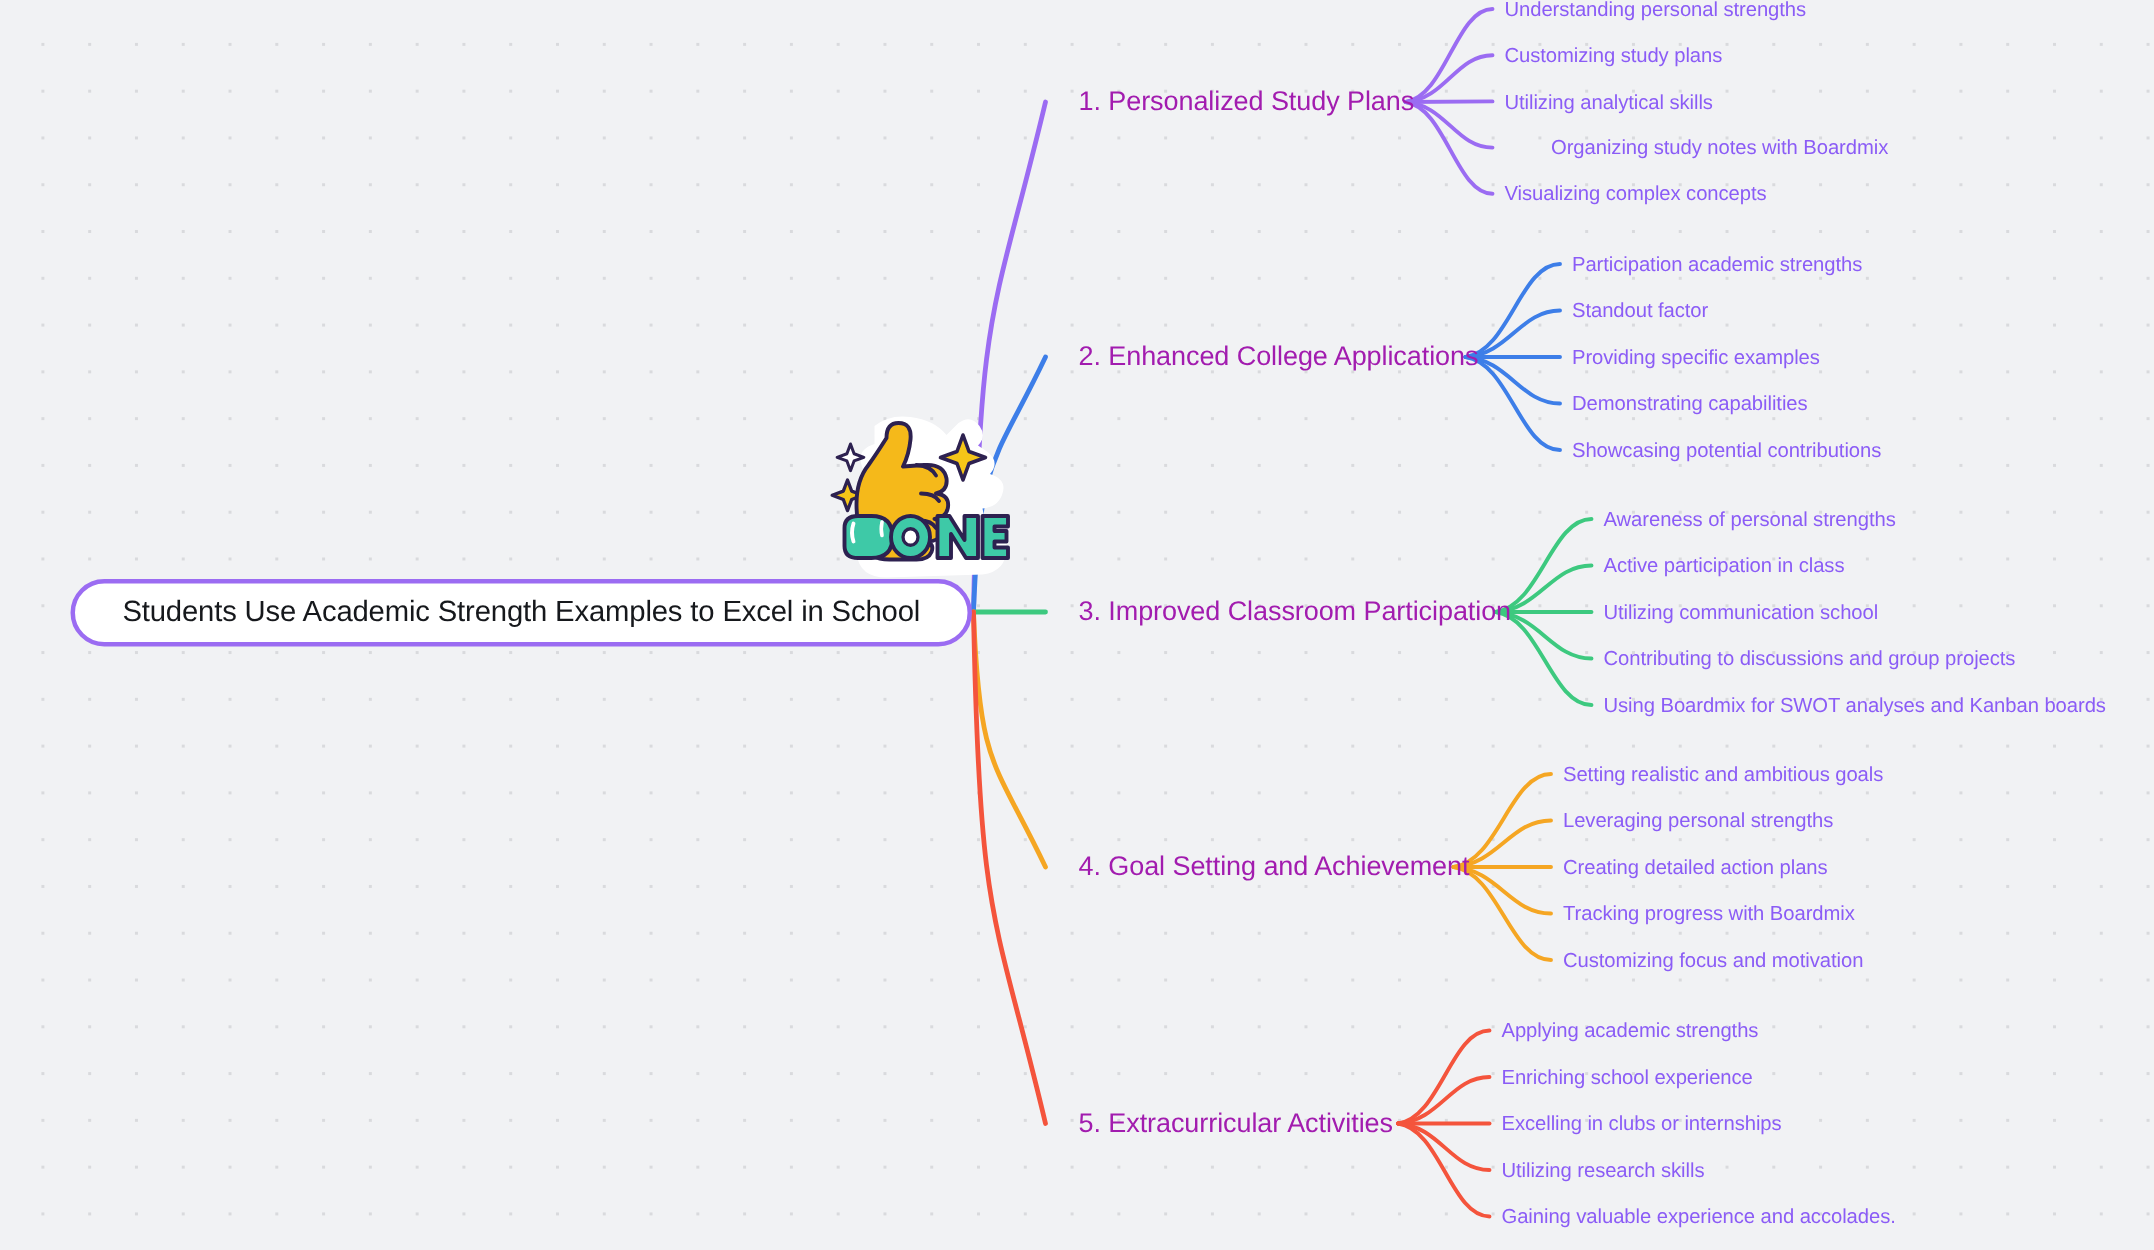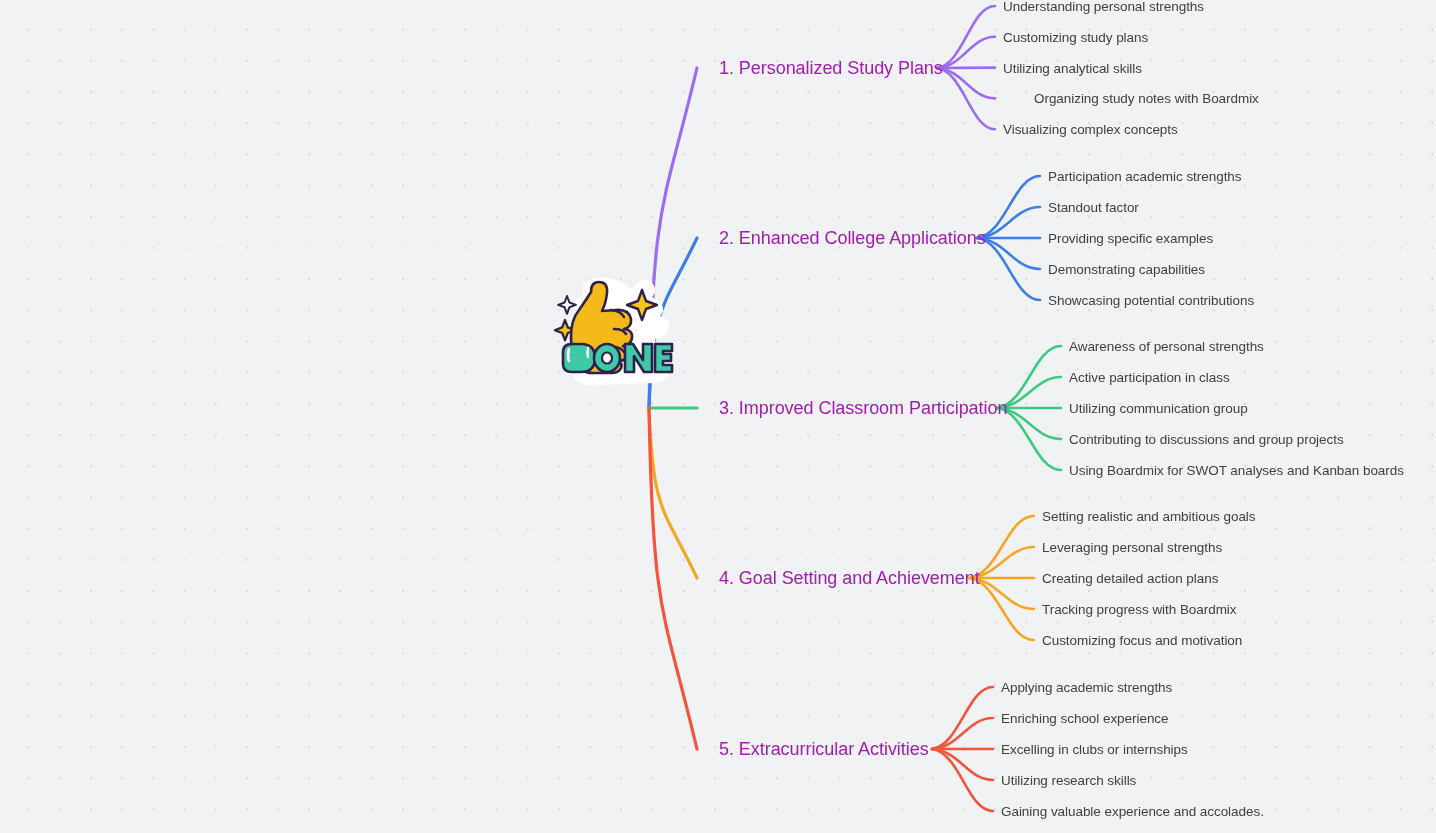--- a/index.html
+++ b/index.html
@@ -67,21 +67,21 @@
     white-space: nowrap;
     z-index: 5;
     transform: translateY(-50%);
     letter-spacing: -0.05px;
   }
 
   
   .leaf-label {
     position: absolute;
     font-size: 13.5px;
-    color: #404040;
+    color: #8b5cf6;
     white-space: nowrap;
     z-index: 5;
     transform: translateY(-50%);
     letter-spacing: -0.05px;
   }
 
   
   .sticker {
     position: absolute;
     left: 543px;
@@ -128,20 +128,23 @@
       <path d="M 968 578 l 14 -8 l 0 16 z" fill="#f5a623"></path>
       <path d="M 649 408 C 653 619.42, 663 605.78, 697 749" stroke="#f4543c" stroke-width="3.2"></path>
       <path d="M 932 749 C 960.06 745.28, 967.38 687, 993 687" stroke="#f4543c" stroke-width="2.6"></path>
       <path d="M 932 749 C 960.06 747.14, 967.38 718, 993 718" stroke="#f4543c" stroke-width="2.6"></path>
       <path d="M 932 749 L 993 749" stroke="#f4543c" stroke-width="2.6"></path>
       <path d="M 932 749 C 960.06 750.86, 967.38 780, 993 780" stroke="#f4543c" stroke-width="2.6"></path>
       <path d="M 932 749 C 960.06 752.72, 967.38 811, 993 811" stroke="#f4543c" stroke-width="2.6"></path>
       <path d="M 931 749 l 14 -8 l 0 16 z" fill="#f4543c"></path>
     </svg>
 
+  <div class="central-node">
+    <span class="label">Students Use Academic Strength Examples to Excel in School</span>
+  </div>
 
   <div class="sticker">
     <svg viewBox="0 0 132 116" xmlns="http://www.w3.org/2000/svg">
 
       <g>
         <path d="M40 8 q10 -8 24 -6 q16 2 24 12 l8 -8 q8 -6 14 2 q5 7 -1 13
                  l6 4 q9 7 2 15 q12 4 8 14 q-3 8 -13 9 l2 10
                  q14 2 14 16 q0 16 -16 18 l-64 2 q-18 0 -20 -16
                  q-2 -13 10 -17 l-6 -12 q-6 -12 4 -18 l-4 -10
                  q-5 -12 8 -16 z" fill="#ffffff"></path>
@@ -184,21 +187,21 @@
       <div class="leaf-label" style="left: 1003px; top: 129.2px;">Visualizing complex concepts</div>
       <div class="branch-label" style="left: 719px; top: 238px;">2. Enhanced College Applications</div>
       <div class="leaf-label" style="left: 1048px; top: 176px;">Participation academic strengths</div>
       <div class="leaf-label" style="left: 1048px; top: 207px;">Standout factor</div>
       <div class="leaf-label" style="left: 1048px; top: 238px;">Providing specific examples</div>
       <div class="leaf-label" style="left: 1048px; top: 269px;">Demonstrating capabilities</div>
       <div class="leaf-label" style="left: 1048px; top: 300px;">Showcasing potential contributions</div>
       <div class="branch-label" style="left: 719px; top: 408px;">3. Improved Classroom Participation</div>
       <div class="leaf-label" style="left: 1069px; top: 346px;">Awareness of personal strengths</div>
       <div class="leaf-label" style="left: 1069px; top: 377px;">Active participation in class</div>
-      <div class="leaf-label" style="left: 1069px; top: 408px;">Utilizing communication group</div>
+      <div class="leaf-label" style="left: 1069px; top: 408px;">Utilizing communication school</div>
       <div class="leaf-label" style="left: 1069px; top: 439px;">Contributing to discussions and group projects</div>
       <div class="leaf-label" style="left: 1069px; top: 470px;">Using Boardmix for SWOT analyses and Kanban boards</div>
       <div class="branch-label" style="left: 719px; top: 578px;">4. Goal Setting and Achievement</div>
       <div class="leaf-label" style="left: 1042px; top: 516px;">Setting realistic and ambitious goals</div>
       <div class="leaf-label" style="left: 1042px; top: 547px;">Leveraging personal strengths</div>
       <div class="leaf-label" style="left: 1042px; top: 578px;">Creating detailed action plans</div>
       <div class="leaf-label" style="left: 1042px; top: 609px;">Tracking progress with Boardmix</div>
       <div class="leaf-label" style="left: 1042px; top: 640px;">Customizing focus and motivation</div>
       <div class="branch-label" style="left: 719px; top: 749px;">5. Extracurricular Activities</div>
       <div class="leaf-label" style="left: 1001px; top: 687px;">Applying academic strengths</div>

